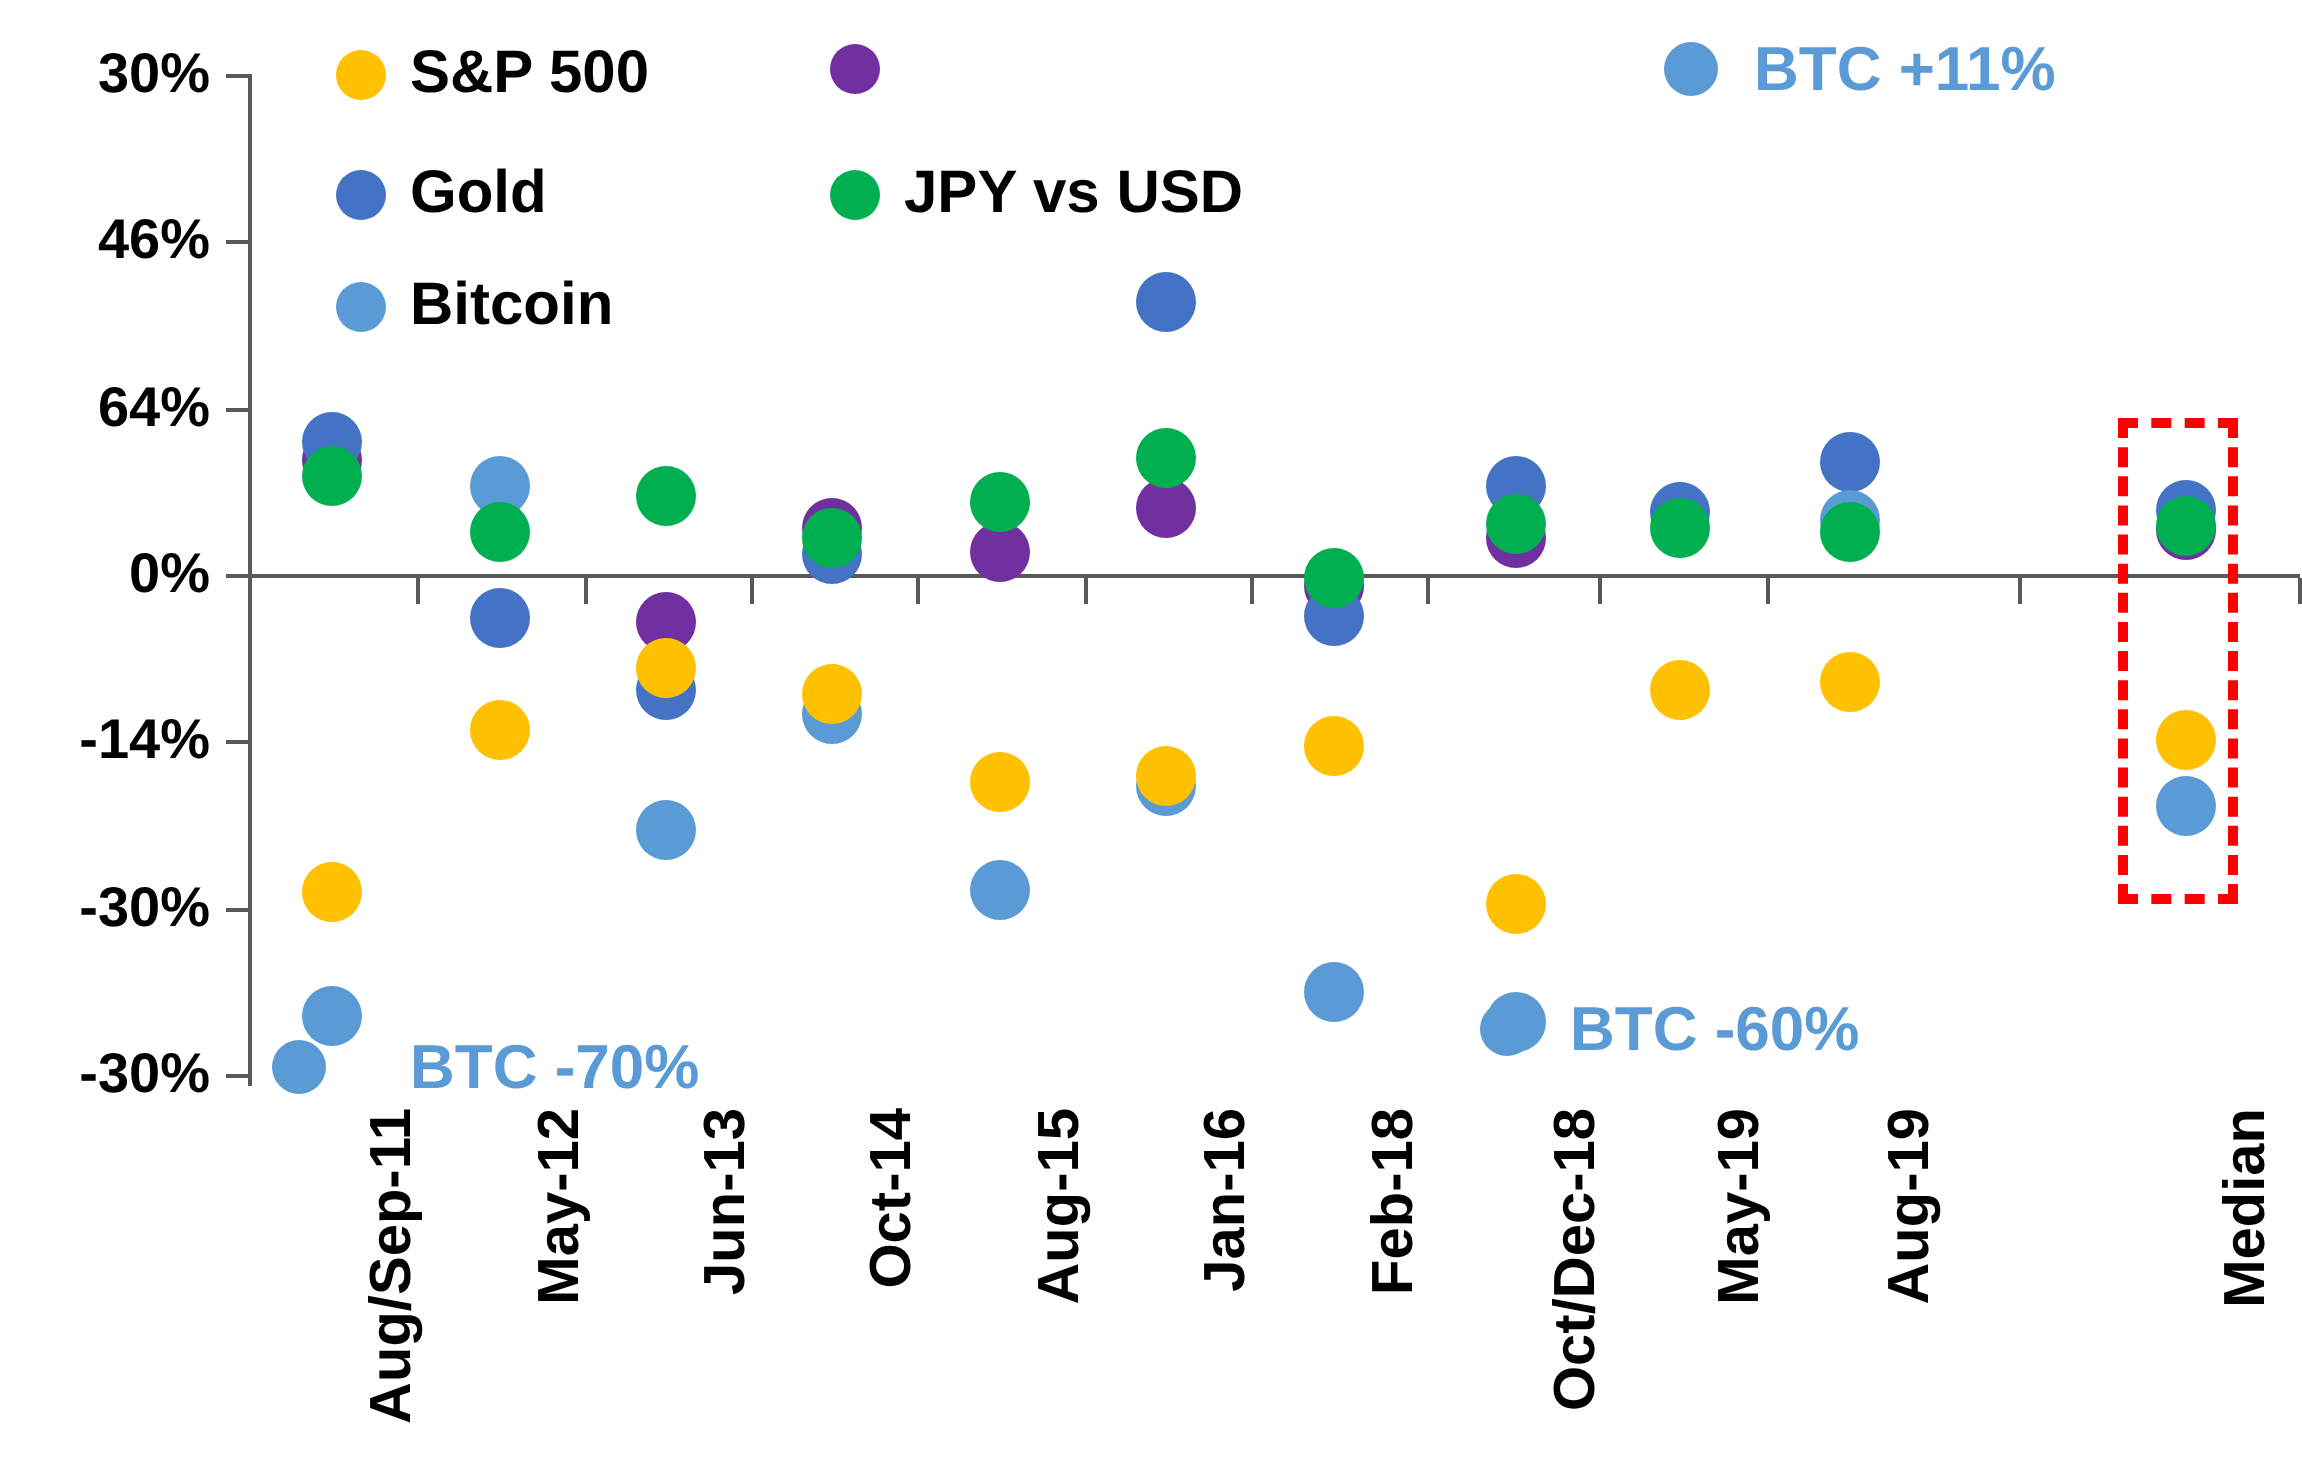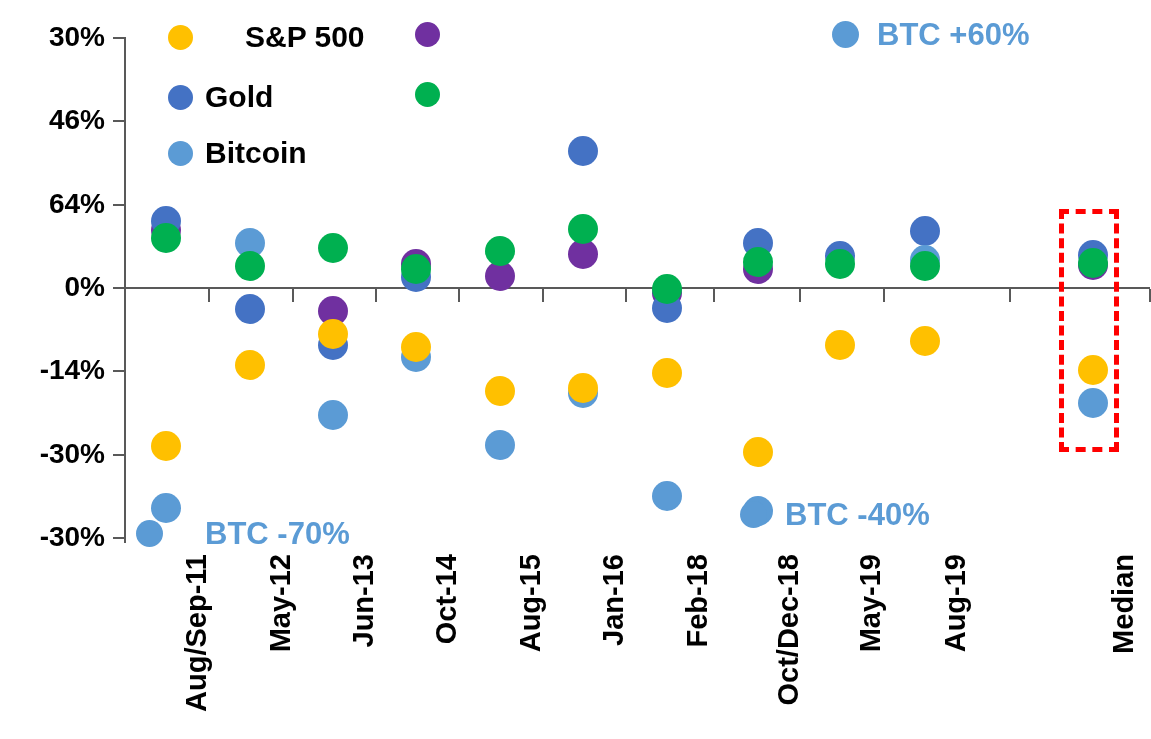--- a/index.html
+++ b/index.html
@@ -156,53 +156,54 @@
         <div class="dot sz" title="S&amp;P 500 Oct/Dec-18: -19.7%" style="left: 758px; top: 452.167px; background: rgb(255, 192, 0);"></div>
         <div class="dot sz" title="S&amp;P 500 May-19: -6.8%" style="left: 840px; top: 344.667px; background: rgb(255, 192, 0);"></div>
         <div class="dot sz" title="S&amp;P 500 Aug-19: -6.3%" style="left: 925px; top: 340.5px; background: rgb(255, 192, 0);"></div>
         <div class="dot sz" title="S&amp;P 500 Median: -9.8%" style="left: 1093px; top: 369.667px; background: rgb(255, 192, 0);"></div>
       </div>
 
   </div>
 
   <div class="legend">
 
-    <div class="legend-item" style="left:168px;top:22px;gap:40px;">
+    <div class="legend-item" style="left:168px;top:22px;">
       <div class="legend-swatch" style="background:#FFC000"></div>
       <div class="legend-text">S&amp;P 500</div>
     </div>
 
     <div class="legend-item" style="left:168px;top:82px;">
       <div class="legend-swatch" style="background:#4472C4"></div>
       <div class="legend-text">Gold</div>
     </div>
 
     <div class="legend-item" style="left:168px;top:138px;">
       <div class="legend-swatch" style="background:#5B9BD5"></div>
       <div class="legend-text">Bitcoin</div>
     </div>
 
     <div class="legend-item" style="left:415px;top:22px;">
       <div class="legend-swatch" style="background:#7030A0"></div>
     </div>
 
     <div class="legend-item" style="left:415px;top:82px;">
       <div class="legend-swatch" style="background:#00B050"></div>
+      <div class="legend-text">JPY vs USD</div>
     </div>
 
   </div>
 
   <div class="callout" style="left:832px;top:19px;">
     <div class="callout-dot" style="background:#5B9BD5"></div>
-    <div class="callout-text" style="color:#5B9BD5">BTC +60%</div>
+    <div class="callout-text" style="color:#5B9BD5">BTC +11%</div>
   </div>
 
   <div class="callout" style="left:136px;top:518px;gap:24px;">
     <div class="callout-dot" style="background:#5B9BD5"></div>
     <div class="callout-text" style="color:#5B9BD5">BTC -70%</div>
   </div>
 
   <div class="callout" style="left:740px;top:499px;">
     <div class="callout-dot" style="background:#5B9BD5"></div>
-    <div class="callout-text" style="color:#5B9BD5">BTC -40%</div>
+    <div class="callout-text" style="color:#5B9BD5">BTC -60%</div>
   </div>
 
 </div>
 
 </body></html>

